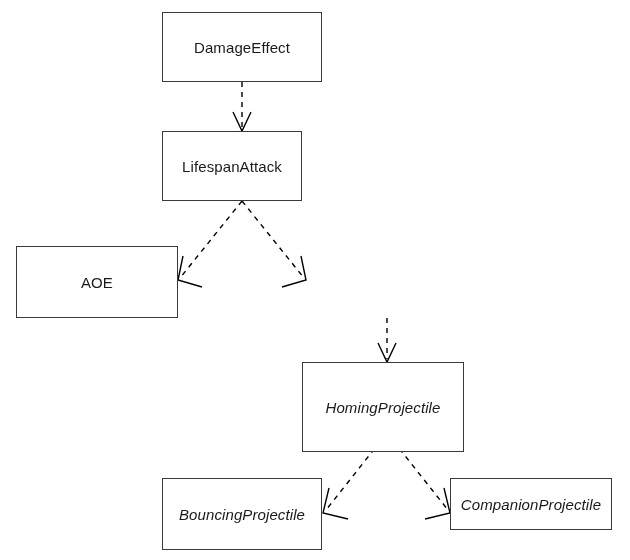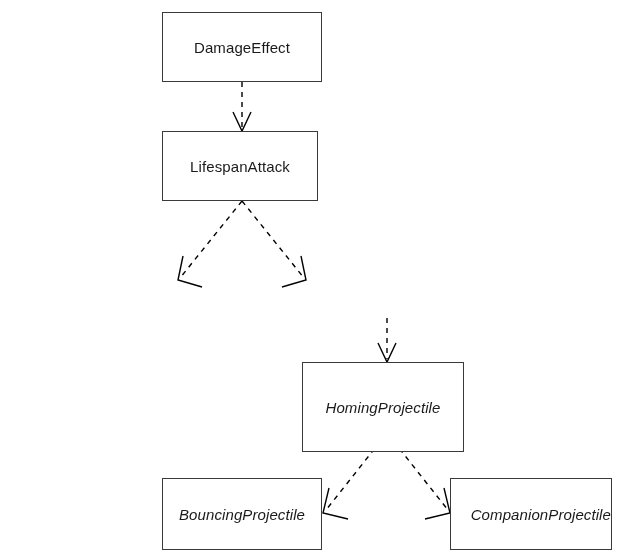--- a/index.html
+++ b/index.html
@@ -83,31 +83,34 @@
     <g>
       <line x1="387" y1="433" x2="448" y2="510" stroke="#000000" stroke-width="1.4" stroke-dasharray="5,5"></line>
       <polyline points="425,519 450,513 444,488" fill="none" stroke="#000000" stroke-width="1.4"></polyline>
     </g>
   </svg>
 
   <div class="node" style="left:162px; top:12px; width:160px; height:70px;">
     <span class="node-label">DamageEffect</span>
   </div>
 
-  <div class="node" style="left:162px; top:131px; width:156px; height:70px;">
+  <div class="node" style="left:162px; top:131px; width:140px; height:70px;">
     <span class="node-label">LifespanAttack</span>
   </div>
 
+  <div class="node" style="left:16px; top:246px; width:162px; height:72px;">
+    <span class="node-label">AOE</span>
+  </div>
 
 
   <div class="node" style="left:302px; top:362px; width:162px; height:90px;font-style:italic;">
     <span class="node-label">HomingProjectile</span>
   </div>
 
   <div class="node" style="left:162px; top:478px; width:160px; height:72px;">
     <span class="node-label node-wide-label">BouncingProjectile</span>
   </div>
 
-  <div class="node" style="left:450px; top:478px; width:162px; height:72px;justify-content:flex-end;">
+  <div class="node" style="left:450px; top:478px; width:162px; height:52px;">
     <span class="node-label node-wide-label">CompanionProjectile</span>
   </div>
 
 </div>
 
 </body></html>

